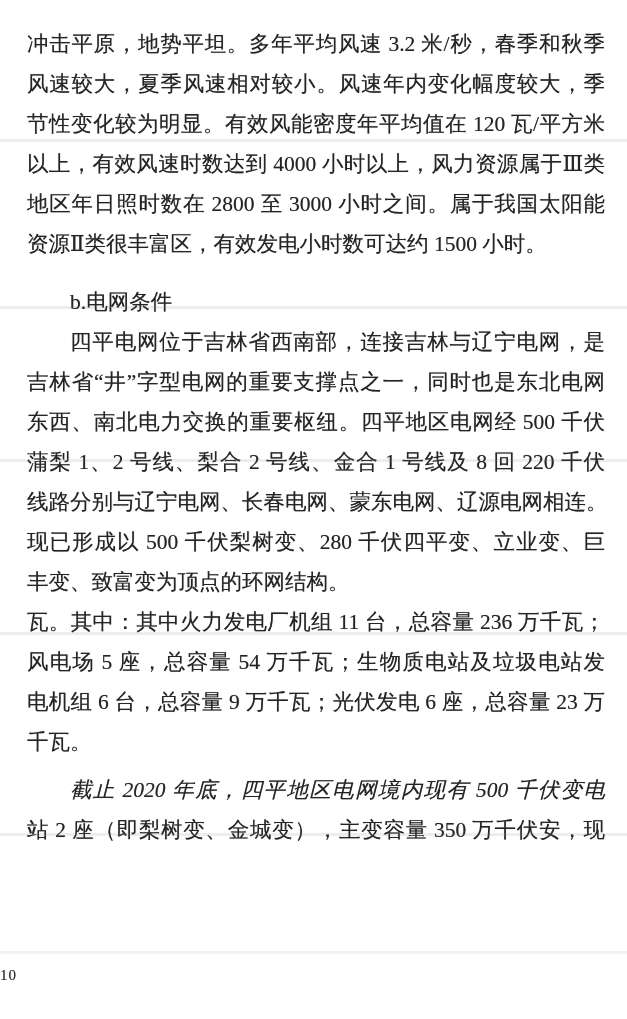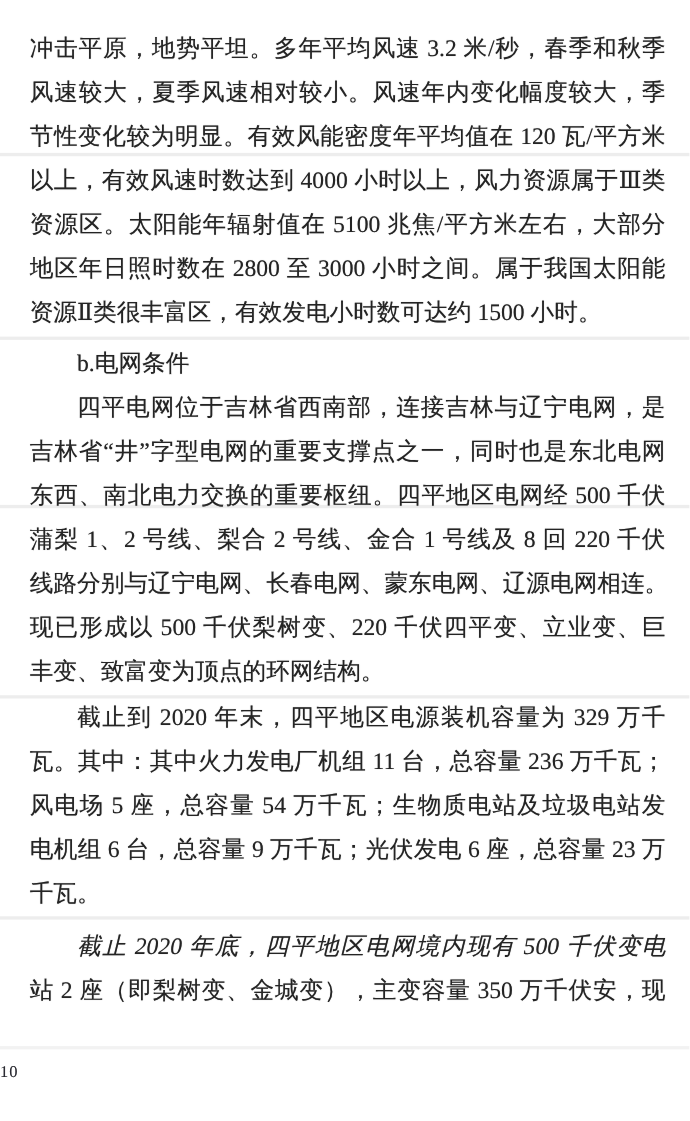--- a/index.html
+++ b/index.html
@@ -33,21 +33,21 @@
   
   .j {
     text-align: justify;
     text-align-last: justify;
     text-justify: inter-character;
   }
   
   .end { text-align: left; }
   
   .ind { text-indent: 43px; }
-  .gap6 { margin-top: 6px; }
+  .gap6 { margin-top: 18px; }
   .gap2 { margin-top: 2px; }
   .gap8 { margin-top: 8px; font-style: italic; }
 
   .page-number {
     position: absolute;
     left: 0;
     width: 100%;
     top: 963px;
     text-align: left;
     font-size: 15px;
@@ -77,32 +77,30 @@
 </head>
 <body>
 
 <div class="page">
 
   <div class="doc">
     <div class="ln j">冲击平原，地势平坦。多年平均风速 3.2 米/秒，春季和秋季</div>
     <div class="ln j">风速较大，夏季风速相对较小。风速年内变化幅度较大，季</div>
     <div class="ln j">节性变化较为明显。有效风能密度年平均值在 120 瓦/平方米</div>
     <div class="ln j">以上，有效风速时数达到 4000 小时以上，风力资源属于Ⅲ类</div>
-    <div class="ln j">资源区。太阳能年辐射值在 5100 兆焦/平方米左右，大部分</div>
     <div class="ln j">地区年日照时数在 2800 至 3000 小时之间。属于我国太阳能</div>
     <div class="ln end">资源Ⅱ类很丰富区，有效发电小时数可达约 1500 小时。</div>
     <div class="ln end ind gap6">b.电网条件</div>
     <div class="ln j ind">四平电网位于吉林省西南部，连接吉林与辽宁电网，是</div>
     <div class="ln j">吉林省“井”字型电网的重要支撑点之一，同时也是东北电网</div>
     <div class="ln j">东西、南北电力交换的重要枢纽。四平地区电网经 500 千伏</div>
     <div class="ln j">蒲梨 1、2 号线、梨合 2 号线、金合 1 号线及 8 回 220 千伏</div>
     <div class="ln j">线路分别与辽宁电网、长春电网、蒙东电网、辽源电网相连。</div>
-    <div class="ln j">现已形成以 500 千伏梨树变、220 千伏四平变、立业变、巨</div>
+    <div class="ln j">现已形成以 500 千伏梨树变、280 千伏四平变、立业变、巨</div>
     <div class="ln end">丰变、致富变为顶点的环网结构。</div>
-    <div class="ln j ind gap2">截止到 2020 年末，四平地区电源装机容量为 329 万千</div>
     <div class="ln j">瓦。其中：其中火力发电厂机组 11 台，总容量 236 万千瓦；</div>
     <div class="ln j">风电场 5 座，总容量 54 万千瓦；生物质电站及垃圾电站发</div>
     <div class="ln j">电机组 6 台，总容量 9 万千瓦；光伏发电 6 座，总容量 23 万</div>
     <div class="ln end">千瓦。</div>
     <div class="ln j ind gap8">截止 2020 年底，四平地区电网境内现有 500 千伏变电</div>
     <div class="ln j">站 2 座（即梨树变、金城变），主变容量 350 万千伏安，现</div>
   </div>
 
   <div class="page-number">10</div>
 

